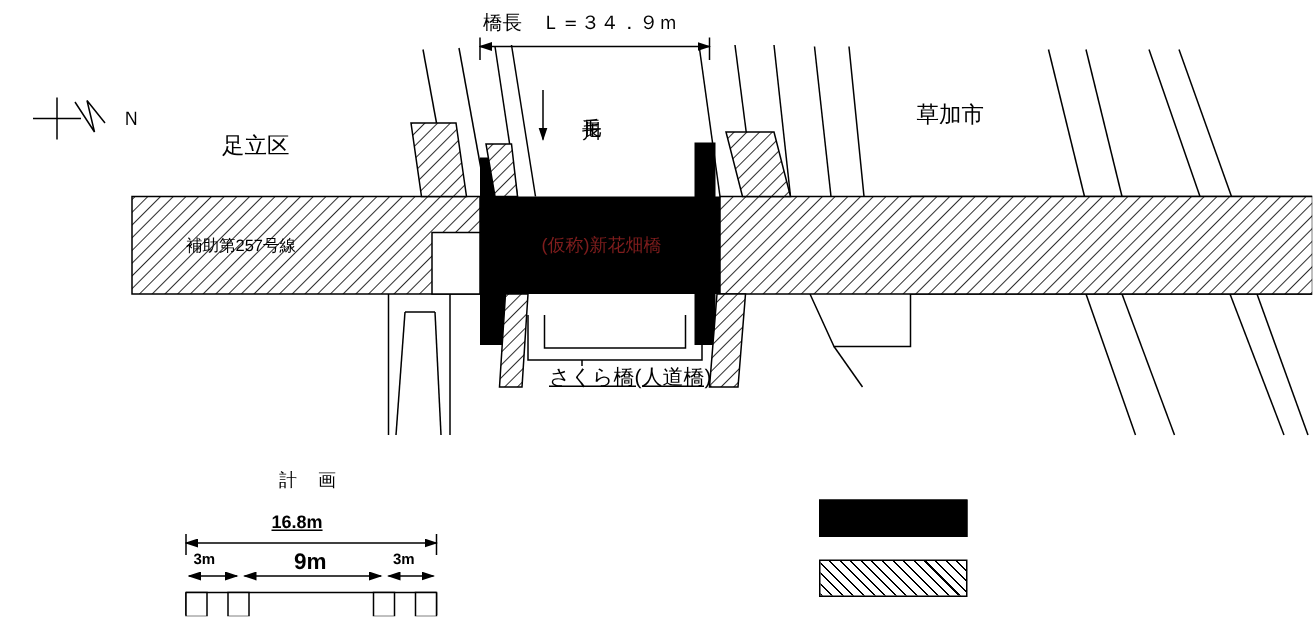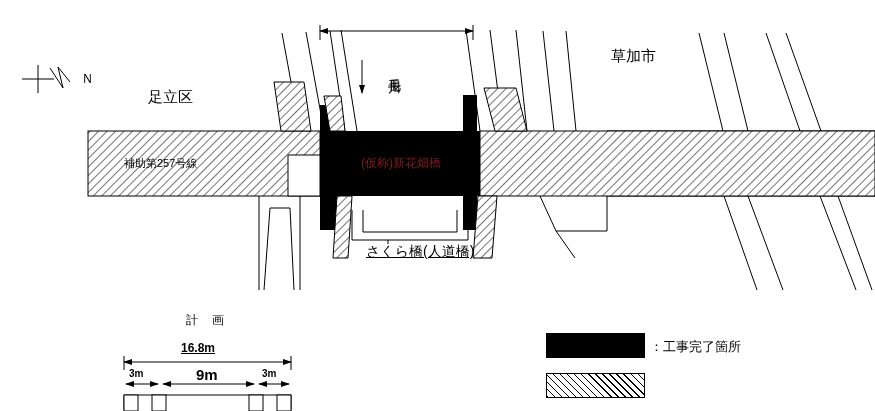--- a/index.html
+++ b/index.html
@@ -168,24 +168,25 @@
       <rect x="152" y="395" width="14" height="16" fill="#ffffff"></rect>
       <rect x="249" y="395" width="14" height="16" fill="#ffffff"></rect>
       <rect x="277" y="395" width="14" height="16" fill="#ffffff"></rect>
     </g>
 
     <g stroke="#000000" stroke-width="1" fill="none">
       <line x1="388" y1="244" x2="388" y2="240"></line>
     </g>
   </svg>
 
+  <div class="txt" style="left:322px; top:6px; font-size:13px;">橋長　Ｌ＝３４．９ｍ</div>
 
   <div class="txt" style="left:148px; top:62px; font-size:15px;margin-top:26px;">足立区</div>
 
-  <div class="txt" style="left:611px; top:47px; font-size:15px;">草加市</div>
+  <div class="txt" style="left:611px; top:67px; font-size:15px;">草加市</div>
 
   <div class="txt" style="left:81px; top:70px; font-size:13px;">Ｎ</div>
 
   <div class="vtxt" style="left:385px; top:68px; font-size:13px;">毛長川</div>
 
   <div class="txt" style="left:124px; top:156px; font-size:11px;">補助第257号線</div>
 
   <div class="txt" style="left:361px; top:155px; font-size:12px; color:#7f1d1d;">(仮称)新花畑橋</div>
 
   <div class="txt" style="left:366px; top:243px; font-size:14px;text-decoration:underline;">さくら橋(人道橋)</div>
@@ -194,17 +195,16 @@
 
   <div class="txt" style="left:181px; top:341px; font-size:12px; font-weight:bold;text-decoration:underline;">16.8m</div>
 
   <div class="txt" style="left:129px; top:368px; font-size:10px; font-weight:bold;">3m</div>
 
   <div class="txt" style="left:196px; top:366px; font-size:15px; font-weight:bold;">9m</div>
 
   <div class="txt" style="left:262px; top:368px; font-size:10px; font-weight:bold;">3m</div>
 
   <div class="legend-box legend-black" style="left:546px; top:333px; width:99px; height:25px;"></div>
-  <div class="txt" style="left:650px; top:338px; font-size:13px;">：工事完了箇所</div>
 
   <div class="legend-box legend-hatch" style="left:546px; top:373px; width:99px; height:25px;"></div>
 
 </div>
 
 </body></html>

